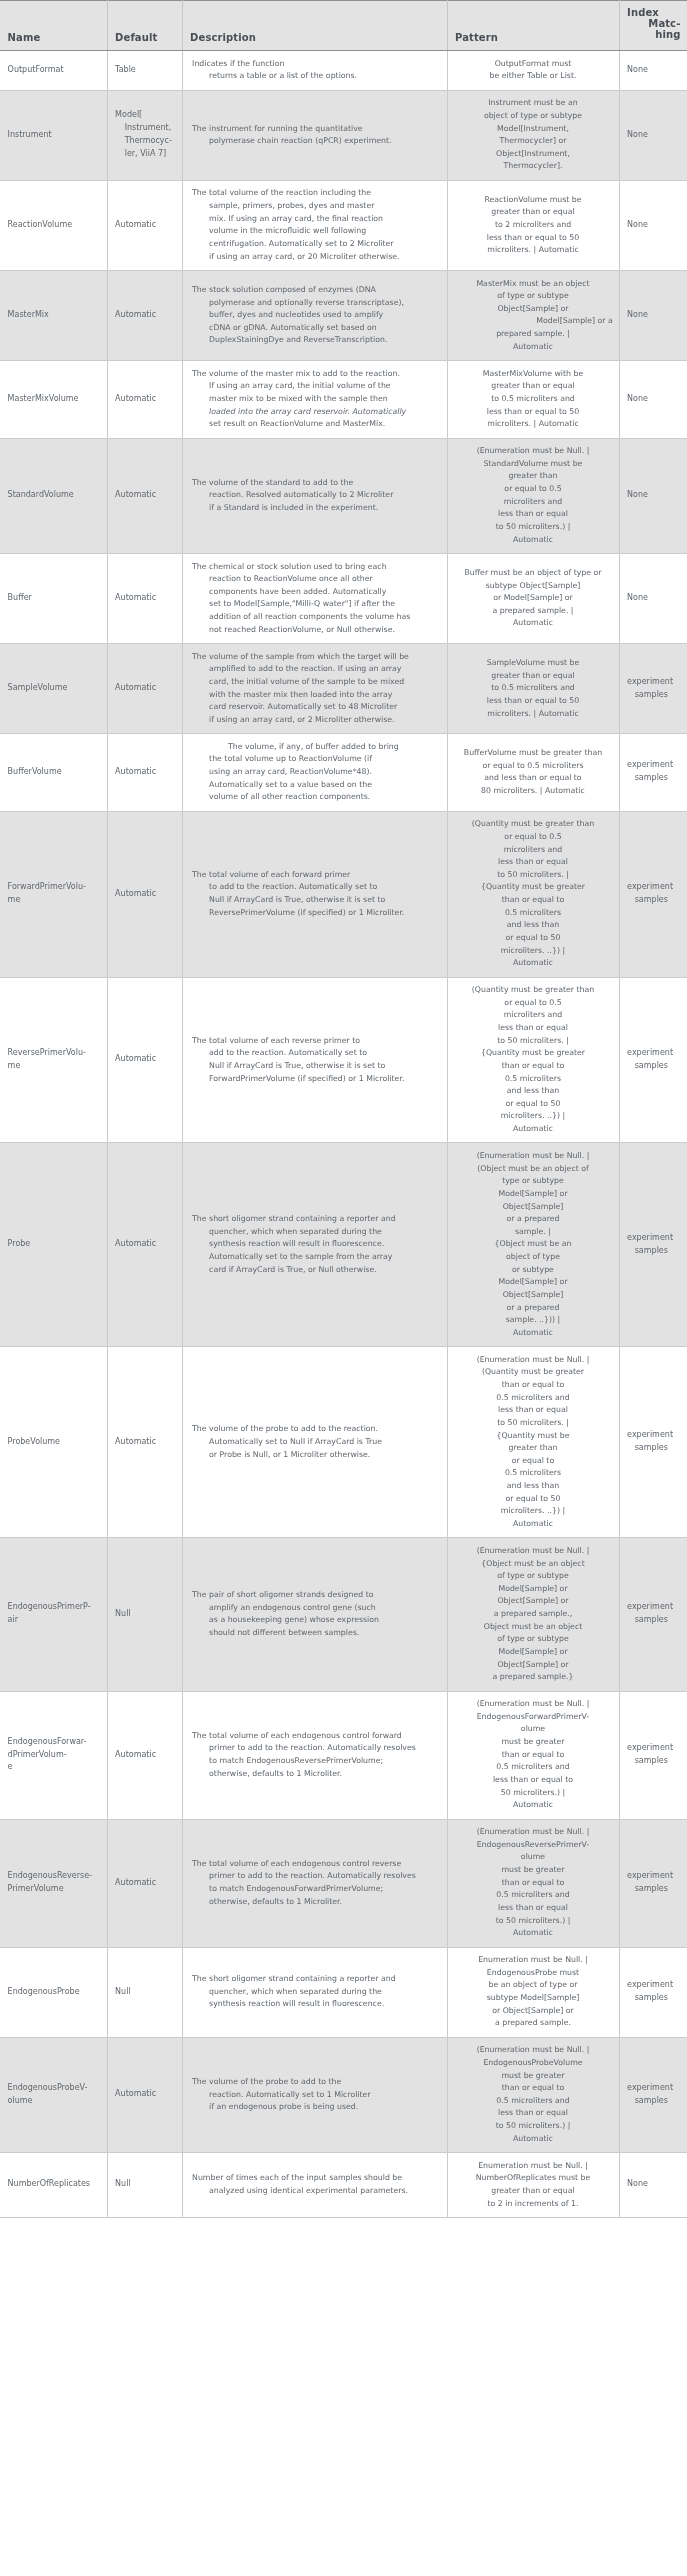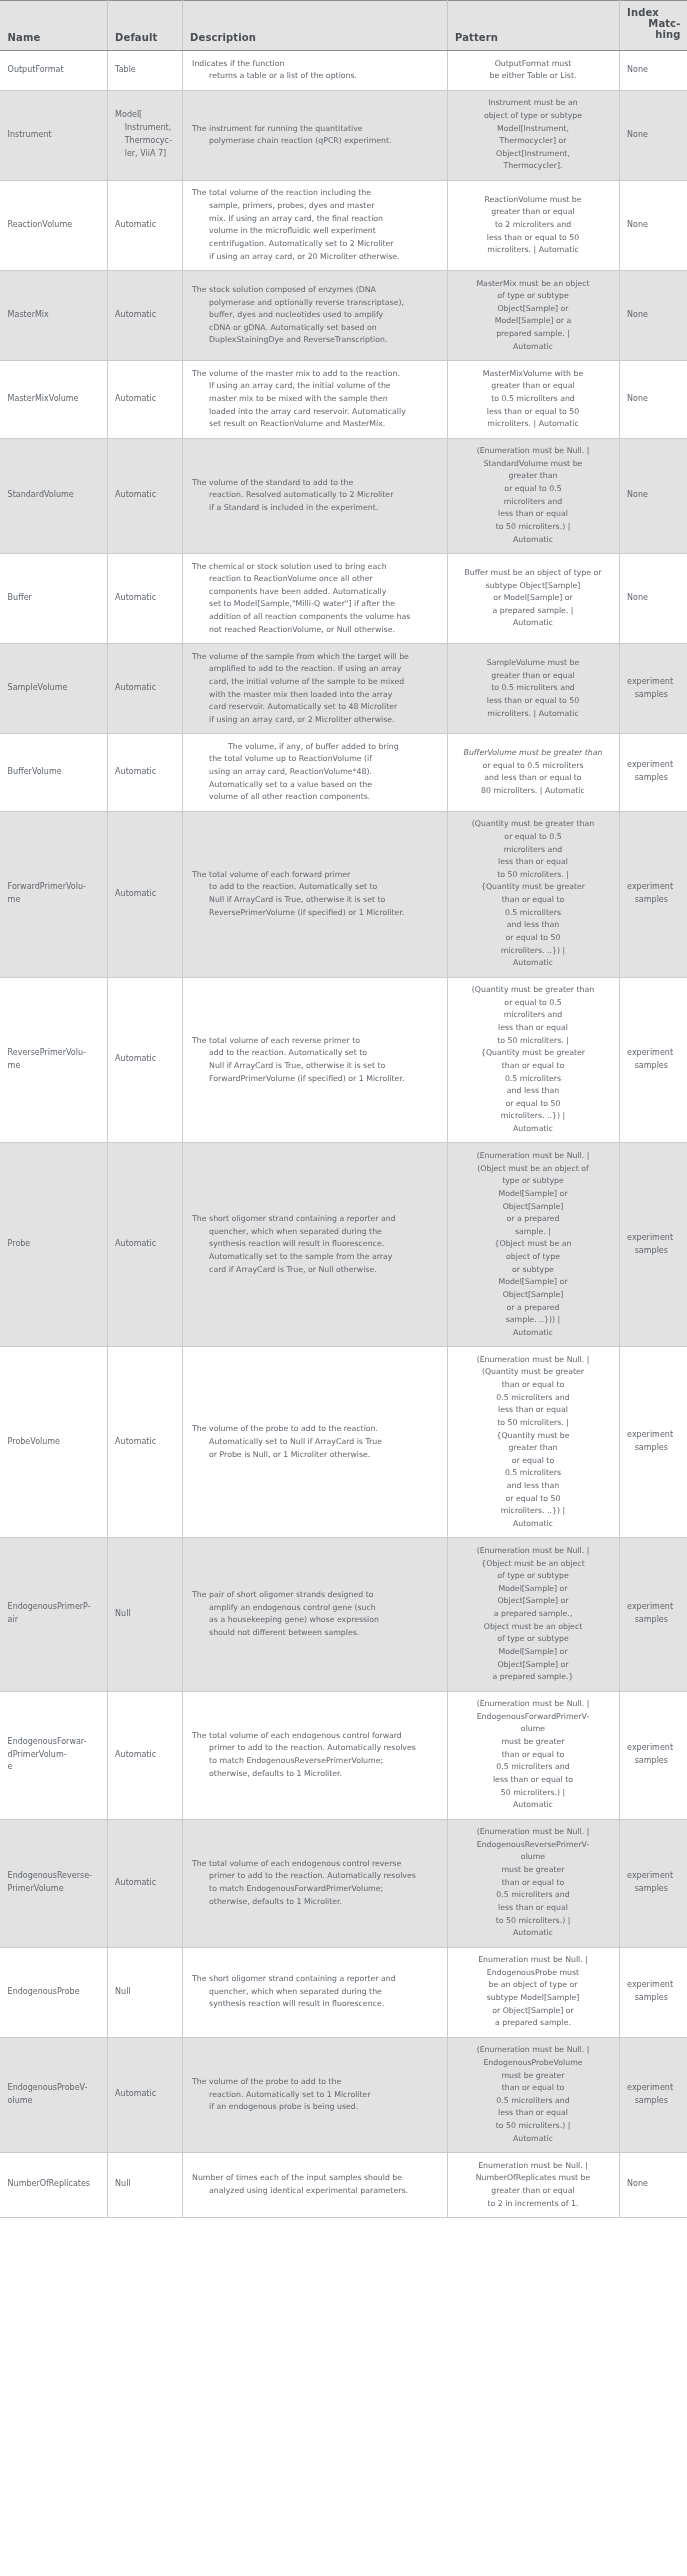--- a/index.html
+++ b/index.html
@@ -137,21 +137,21 @@
         </td>
         <td class="cell-index">None</td>
       </tr>
       <tr class="row-odd">
         <td class="cell-name">ReactionVolume</td>
         <td class="cell-default">Automatic</td>
         <td class="cell-desc">
           <span style="display: block;">The total volume of the reaction including the</span>
           <span style="display: block; padding-left: 17px;">sample, primers, probes, dyes and master</span>
           <span style="display: block; padding-left: 17px;">mix. If using an array card, the final reaction</span>
-          <span style="display: block; padding-left: 17px;">volume in the microfluidic well experiment</span>
+          <span style="display: block; padding-left: 17px;">volume in the microfluidic well following</span>
           <span style="display: block; padding-left: 17px;">centrifugation.  Automatically set to 2 Microliter</span>
           <span style="display: block; padding-left: 17px;">if using an array card, or 20 Microliter otherwise.</span>
         </td>
         <td class="cell-pattern">
           <span style="display: block;">ReactionVolume must be</span>
           <span style="display: block;">greater than or equal</span>
           <span style="display: block;">to 2 microliters and</span>
           <span style="display: block;">less than or equal to 50</span>
           <span style="display: block;">microliters. | Automatic</span>
         </td>
@@ -164,34 +164,34 @@
           <span style="display: block;">The stock solution composed of enzymes (DNA</span>
           <span style="display: block; padding-left: 17px;">polymerase and optionally reverse transcriptase),</span>
           <span style="display: block; padding-left: 17px;">buffer, dyes and nucleotides used to amplify</span>
           <span style="display: block; padding-left: 17px;">cDNA or gDNA.  Automatically set based on</span>
           <span style="display: block; padding-left: 17px;">DuplexStainingDye and ReverseTranscription.</span>
         </td>
         <td class="cell-pattern">
           <span style="display: block;">MasterMix must be an object</span>
           <span style="display: block;">of type or subtype</span>
           <span style="display: block;">Object[Sample] or</span>
-          <span style="display: block;">Model[Sample] or a</span>
+          <span style="display: block; text-align: right;">Model[Sample] or a</span>
           <span style="display: block;">prepared sample. |</span>
           <span style="display: block;">Automatic</span>
         </td>
         <td class="cell-index">None</td>
       </tr>
       <tr class="row-odd">
         <td class="cell-name">MasterMixVolume</td>
         <td class="cell-default">Automatic</td>
         <td class="cell-desc">
           <span style="display: block;">The volume of the master mix to add to the reaction.</span>
           <span style="display: block; padding-left: 17px;">If using an array card, the initial volume of the</span>
           <span style="display: block; padding-left: 17px;">master mix to be mixed with the sample then</span>
-          <span style="display: block; padding-left: 17px;">loaded into the array card reservoir.  Automatically</span>
+          <span style="display: block; padding-left: 17px; font-style: italic;">loaded into the array card reservoir.  Automatically</span>
           <span style="display: block; padding-left: 17px;">set result on ReactionVolume and MasterMix.</span>
         </td>
         <td class="cell-pattern">
           <span style="display: block;">MasterMixVolume with be</span>
           <span style="display: block;">greater than or equal</span>
           <span style="display: block;">to 0.5 microliters and</span>
           <span style="display: block;">less than or equal to 50</span>
           <span style="display: block;">microliters. | Automatic</span>
         </td>
         <td class="cell-index">None</td>
@@ -263,21 +263,21 @@
         <td class="cell-name">BufferVolume</td>
         <td class="cell-default">Automatic</td>
         <td class="cell-desc">
           <span style="display: block; margin-left: 36px;">The volume, if any, of buffer added to bring</span>
           <span style="display: block; padding-left: 17px;">the total volume up to ReactionVolume (if</span>
           <span style="display: block; padding-left: 17px;">using an array card, ReactionVolume*48).</span>
           <span style="display: block; padding-left: 17px;">Automatically set to a value based on the</span>
           <span style="display: block; padding-left: 17px;">volume of all other reaction components.</span>
         </td>
         <td class="cell-pattern">
-          <span style="display: block; font-style: italic;">BufferVolume must be greater than</span>
+          <span style="display: block;">BufferVolume must be greater than</span>
           <span style="display: block;">or equal to 0.5 microliters</span>
           <span style="display: block;">and less than or equal to</span>
           <span style="display: block;">80 microliters. | Automatic</span>
         </td>
         <td class="cell-index">
           <span style="display: block;">experiment</span>
           <span style="display: block; padding-left: 7.6px;">samples</span>
         </td>
       </tr>
       <tr class="row-even">

